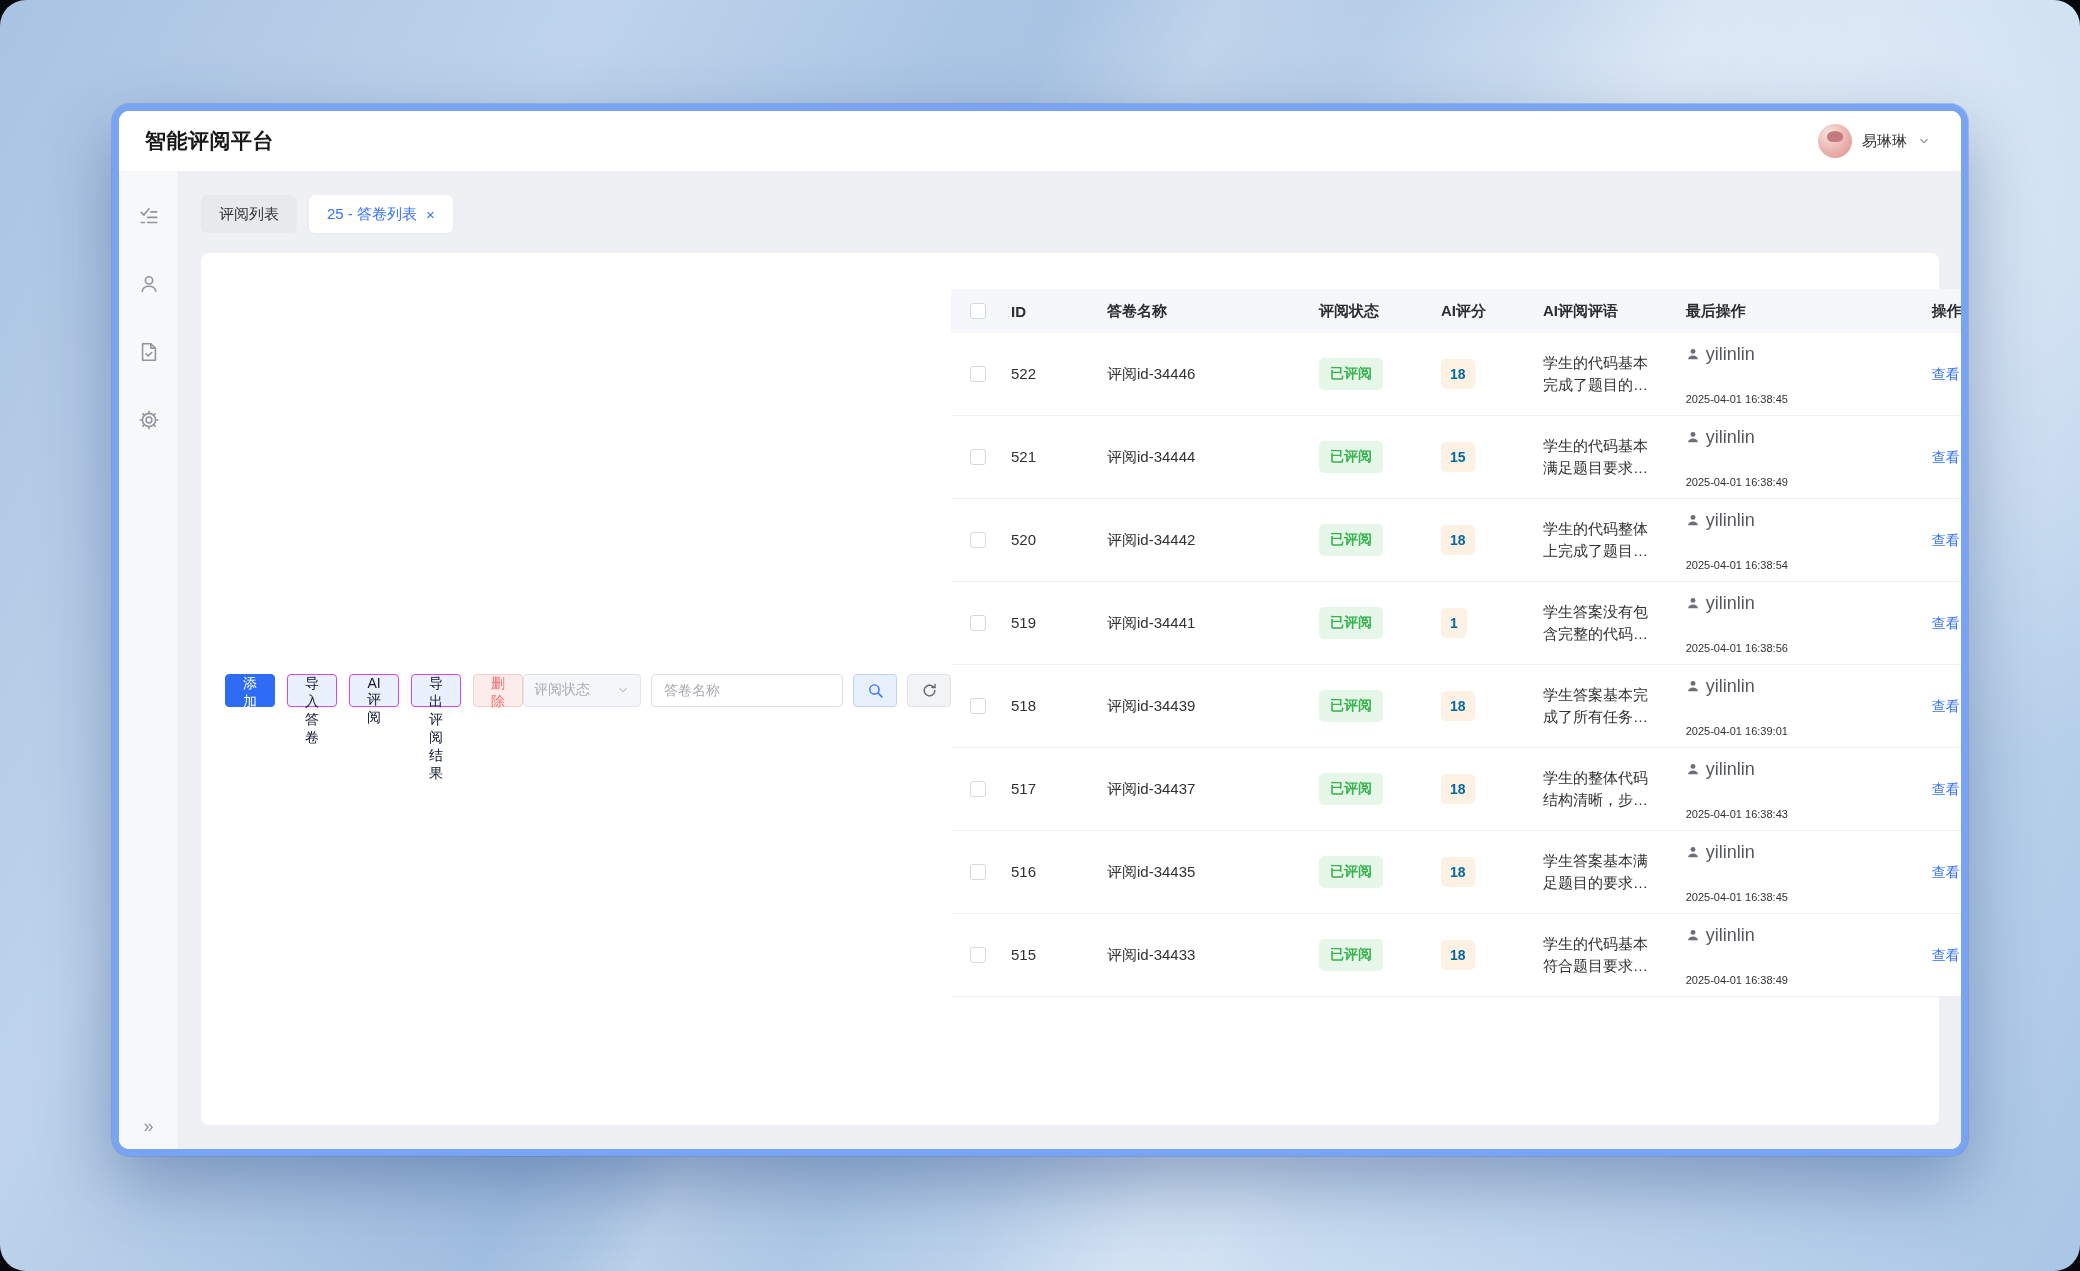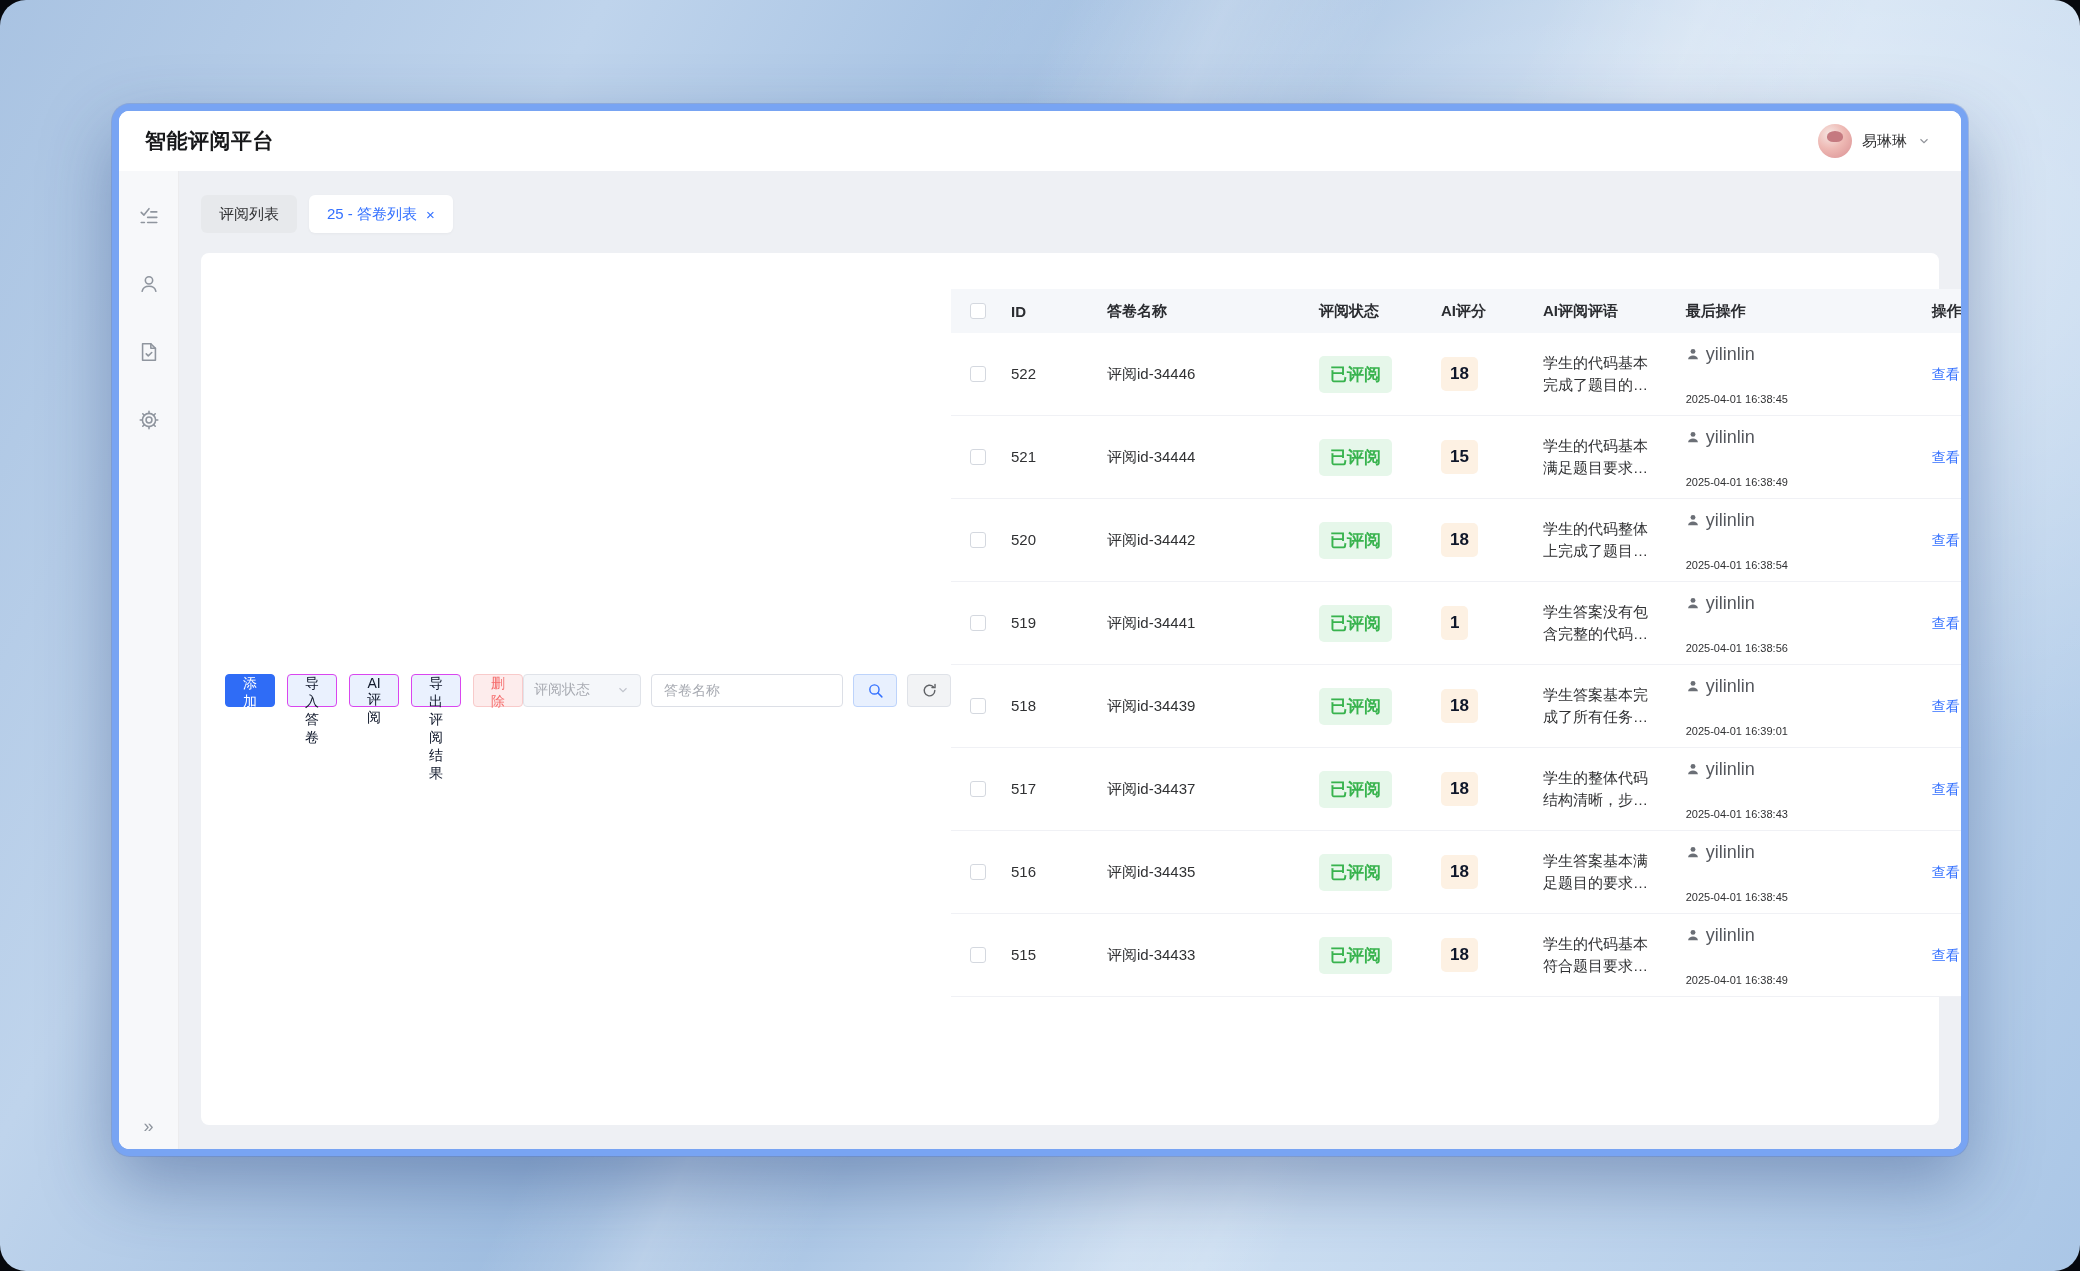--- a/index.html
+++ b/index.html
@@ -71,23 +71,23 @@
   .col-check { width:54px; display:flex; justify-content:center; }
   .col-id { width:96px; }
   .col-name { width:212px; }
   .col-status { width:122px; }
   .col-score { width:102px; }
   .col-comment { flex:1; padding-right:30px; }
   .col-op { width:246px; }
   .col-act { width:116px; }
   .checkbox { width:16px; height:16px; border:1px solid #d4d8df; border-radius:3px; background:#fff; display:inline-block; cursor:pointer; }
   .cell-text { font-size:15px; color:#303133; }
-  .badge { display:inline-block; text-align:center; border-radius:5px; font-size:17px; font-weight:700; padding:7px 11px; }
+  .badge { display:inline-block; text-align:center; border-radius:5px; font-size:14px; font-weight:700; padding:7px 11px; }
   .badge-green { background:#e6f7ea; color:#38b34e; }
-  .badge-orange { background:#fdf1e3; color:#0f172a; min-width:20px; padding:7px 9px; }
+  .badge-orange { background:#fdf1e3; color:#0369a1; min-width:20px; padding:7px 9px; }
   .comment { font-size:15px; color:#303133; line-height:1.5; display:-webkit-box; -webkit-line-clamp:2; -webkit-box-orient:vertical; overflow:hidden; }
   .op-line1 { display:flex; align-items:center; gap:6px; font-size:18px; color:#55585e; margin-bottom:6px; }
   .op-line1 svg { width:14px; height:14px; fill:#6b6f76; }
   .op-line2 { font-size:11px; color:#303133;margin-top:28px; }
   .link { font-size:14px; cursor:pointer; text-decoration:none; margin-right:14px; }
   .link.view { color:#3370ff; }
   .link.del { color:#f56c6c; margin-right:0; }
 
   .vscroll { position:absolute; top:48px; right:-6px; bottom:4px; width:8px; }
   .vscroll .thumb { width:8px; height:225px; margin-top:2px; background:#c4c8d0; border-radius:4px; cursor:grab; }

